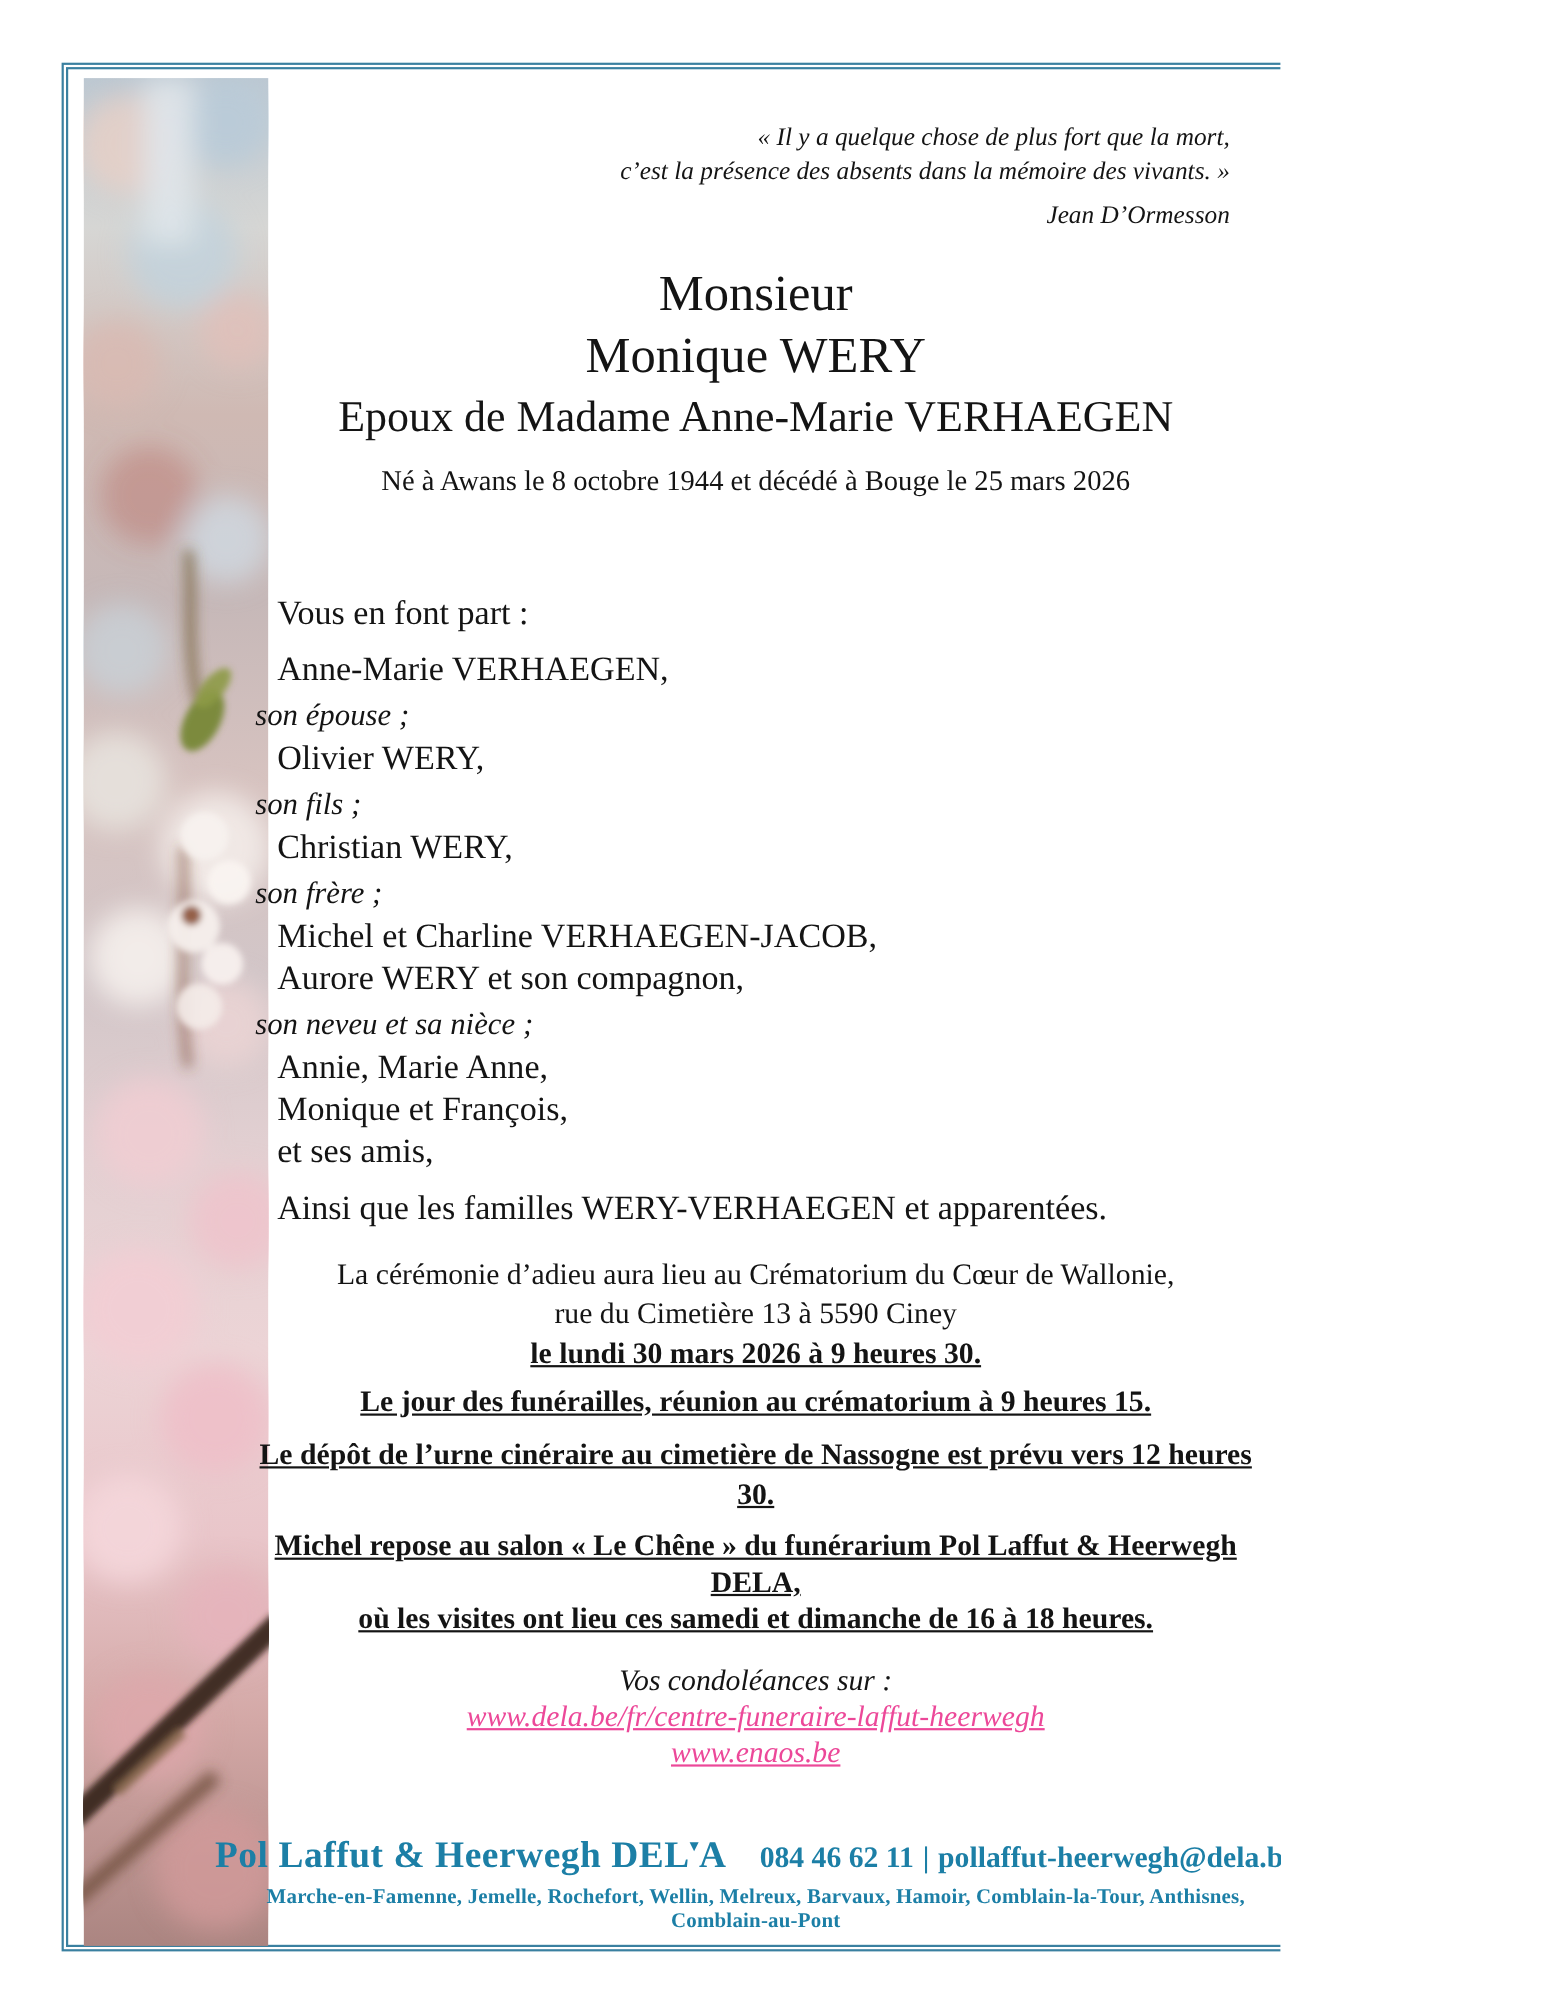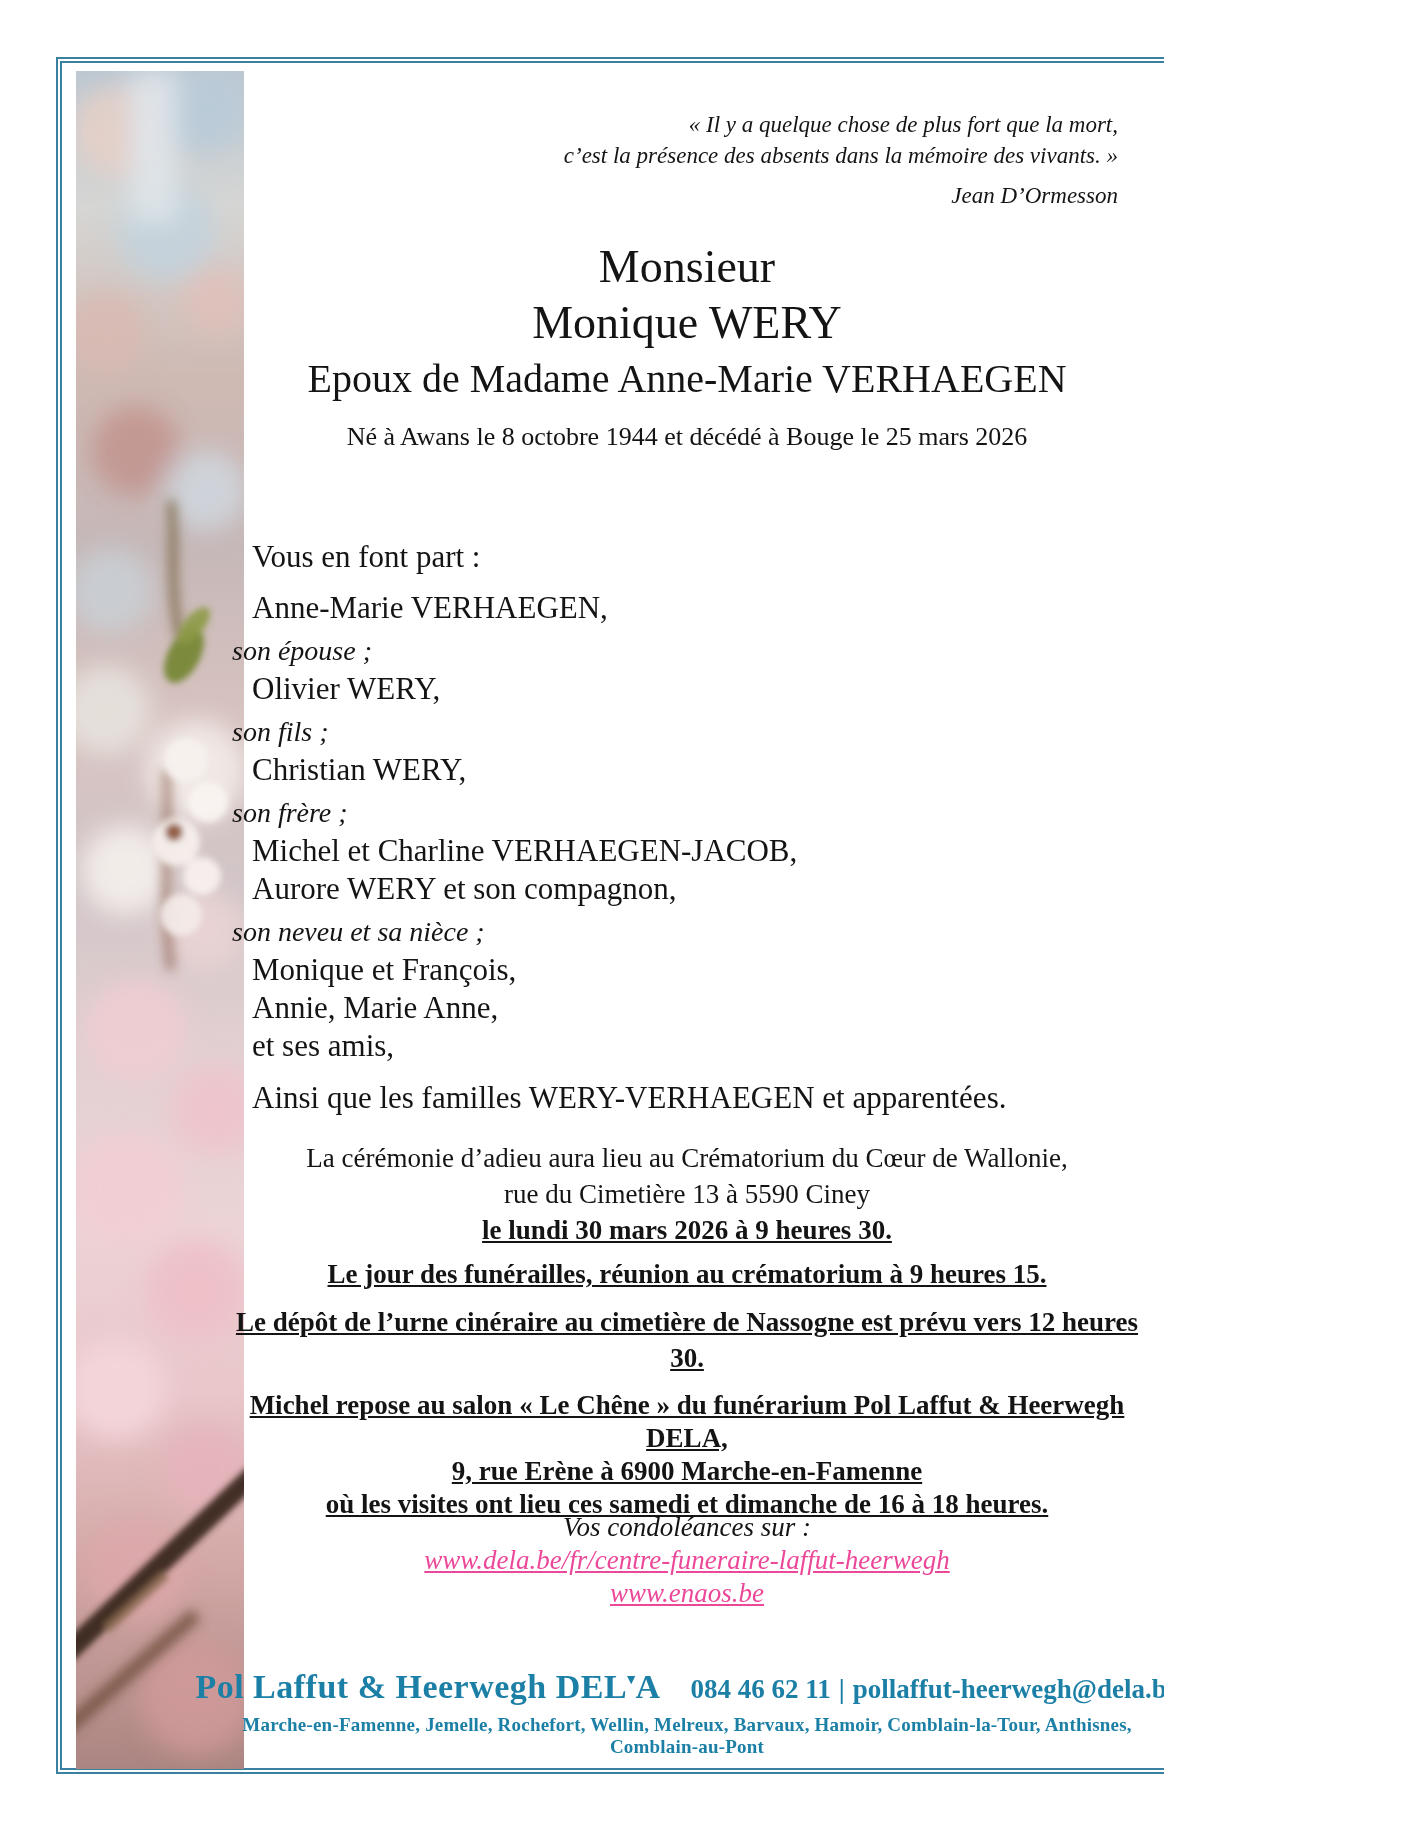--- a/index.html
+++ b/index.html
@@ -151,36 +151,35 @@
       <div class="name-line">Olivier WERY,</div>
       <div class="relation-line">son fils ;</div>
 
       <div class="name-line">Christian WERY,</div>
       <div class="relation-line">son frère ;</div>
 
       <div class="name-line">Michel et Charline VERHAEGEN-JACOB,</div>
       <div class="name-line">Aurore WERY et son compagnon,</div>
       <div class="relation-line">son neveu et sa nièce ;</div>
 
+      <div class="name-line">Annie, Marie Anne,</div>
       <div class="name-line">Monique et François,</div>
-      <div class="name-line">Annie, Marie Anne,</div>
       <div class="name-line">et ses amis,</div>
 
       <div class="closing">Ainsi que les familles WERY-VERHAEGEN et apparentées.</div>
     </section>
 
     <section class="col ceremony">
       <div class="ln">La cérémonie d’adieu aura lieu au Crématorium du Cœur de Wallonie,</div>
       <div class="ln">rue du Cimetière 13 à 5590 Ciney</div>
       <div class="ln bold">le lundi 30 mars 2026 à 9 heures 30.</div>
       <div class="meeting bold">Le jour des funérailles, réunion au crématorium à 9 heures 15.</div>
       <div class="urn bold">Le dépôt de l’urne cinéraire au cimetière de Nassogne est prévu vers 12 heures 30.</div>
       <div class="repose bold">
         <div class="ln">Michel repose au salon « Le Chêne » du funérarium Pol Laffut &amp; Heerwegh DELA,</div>
-        <div class="ln">9, rue Erène à 6900 Marche-en-Famenne</div>
         <div class="ln">où les visites ont lieu ces samedi et dimanche de 16 à 18 heures.</div>
       </div>
     </section>
 
     <section class="col condolences">
       <div class="ln">Vos condoléances sur :</div>
       <div class="ln"><a href="#">www.dela.be/fr/centre-funeraire-laffut-heerwegh</a></div>
       <div class="ln"><a href="#">www.enaos.be</a></div>
     </section>
 

